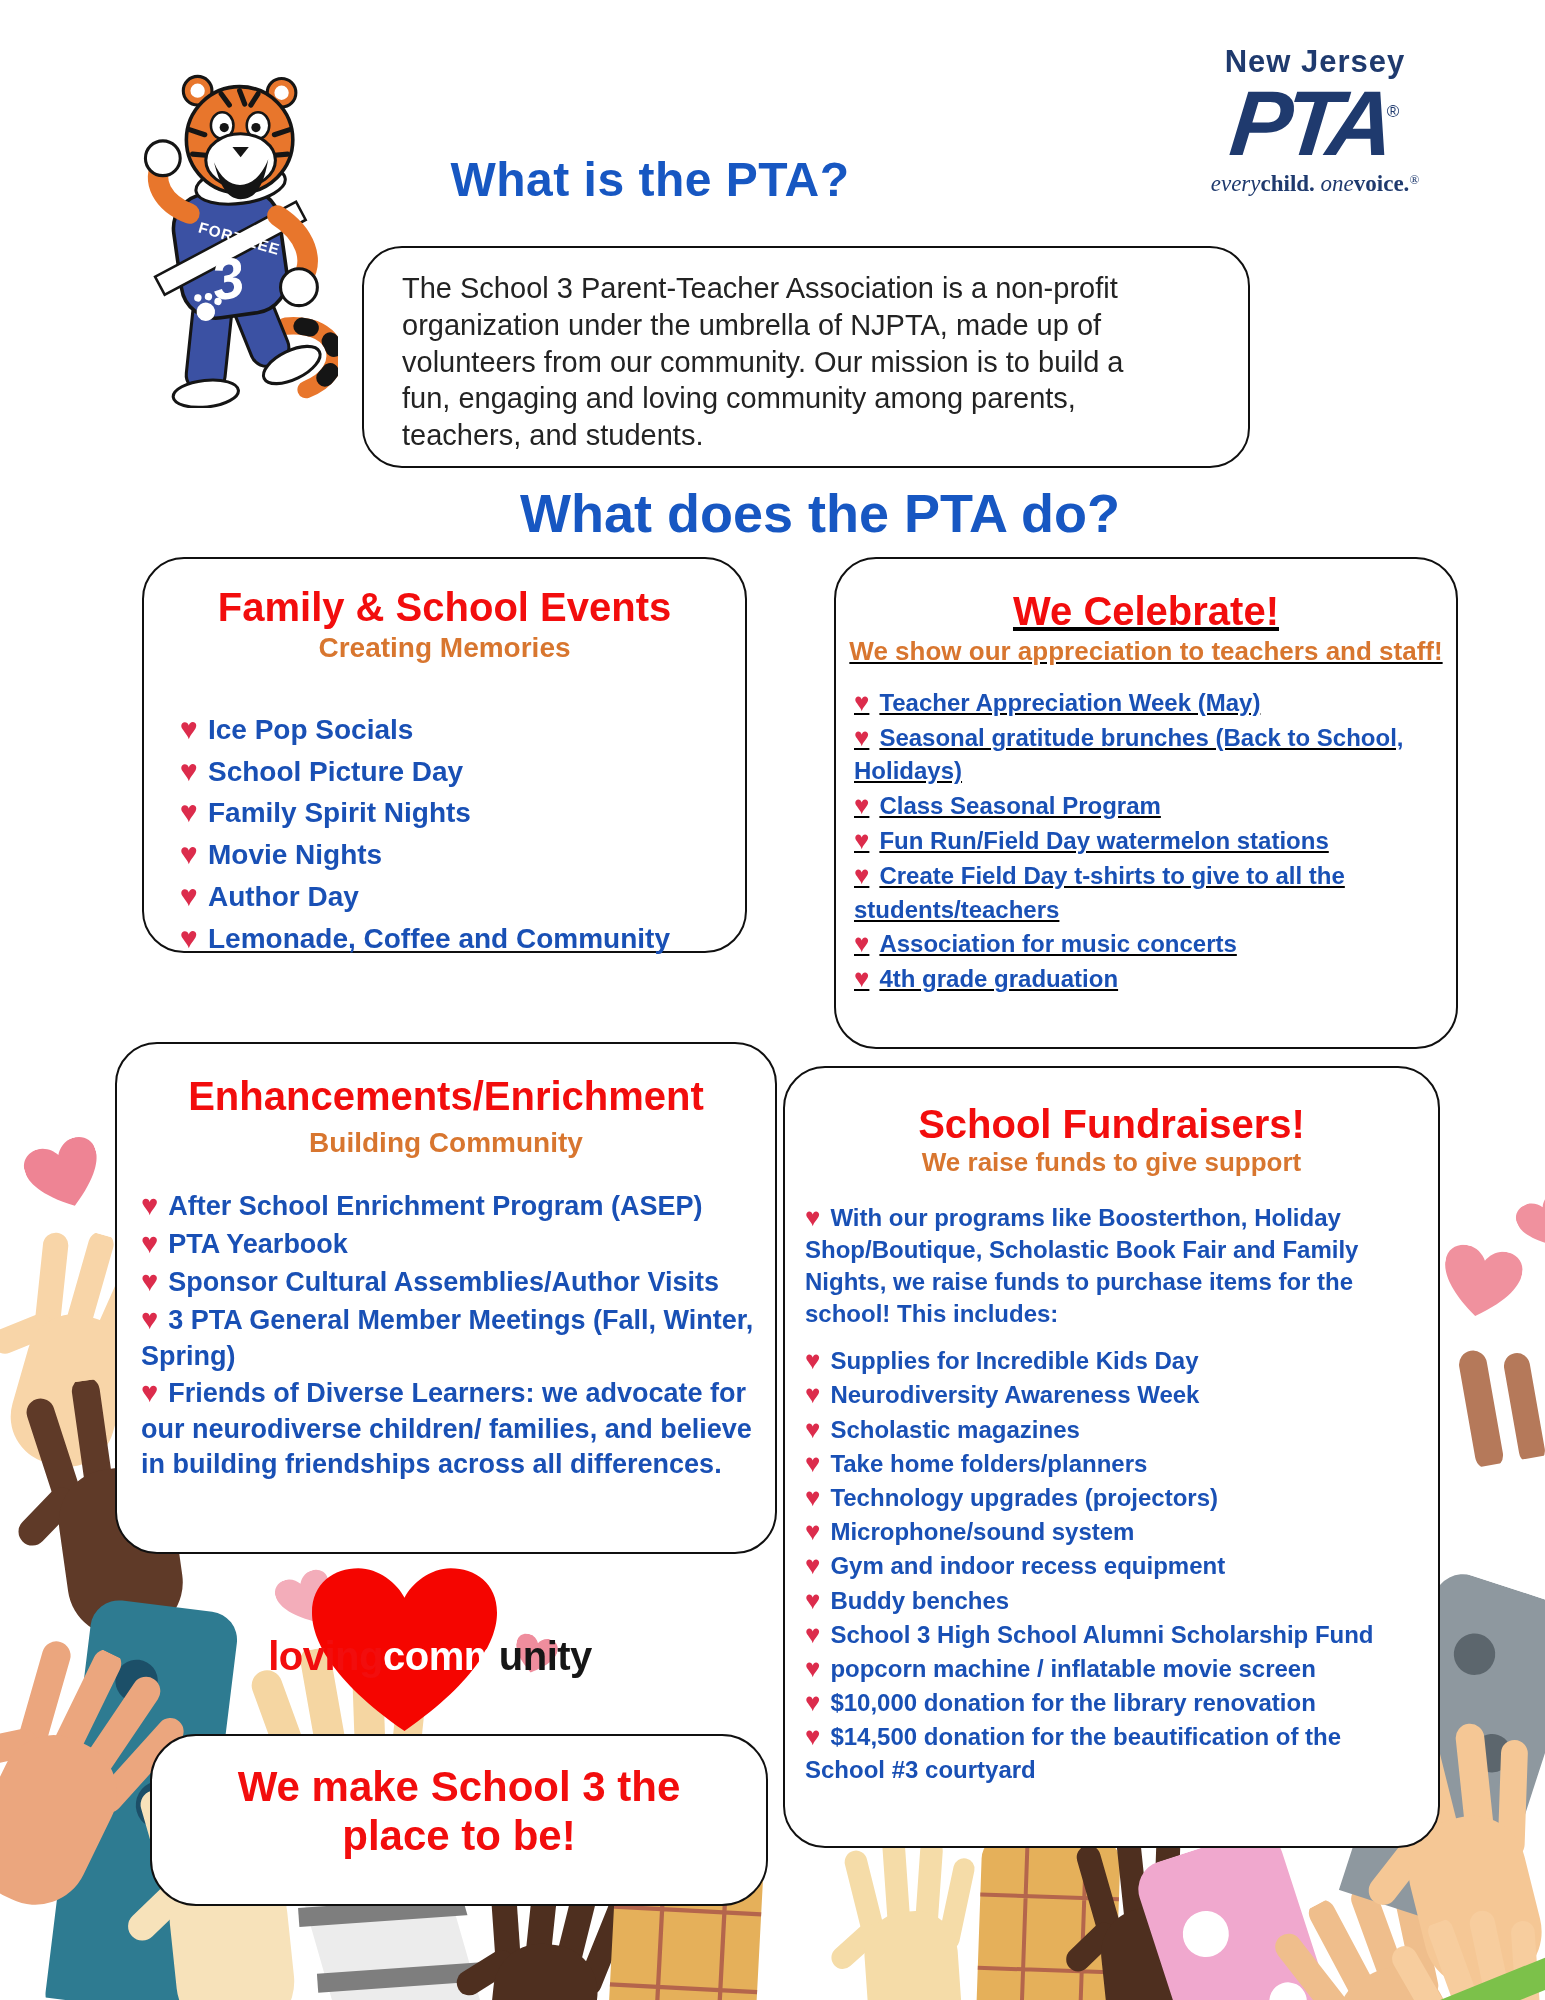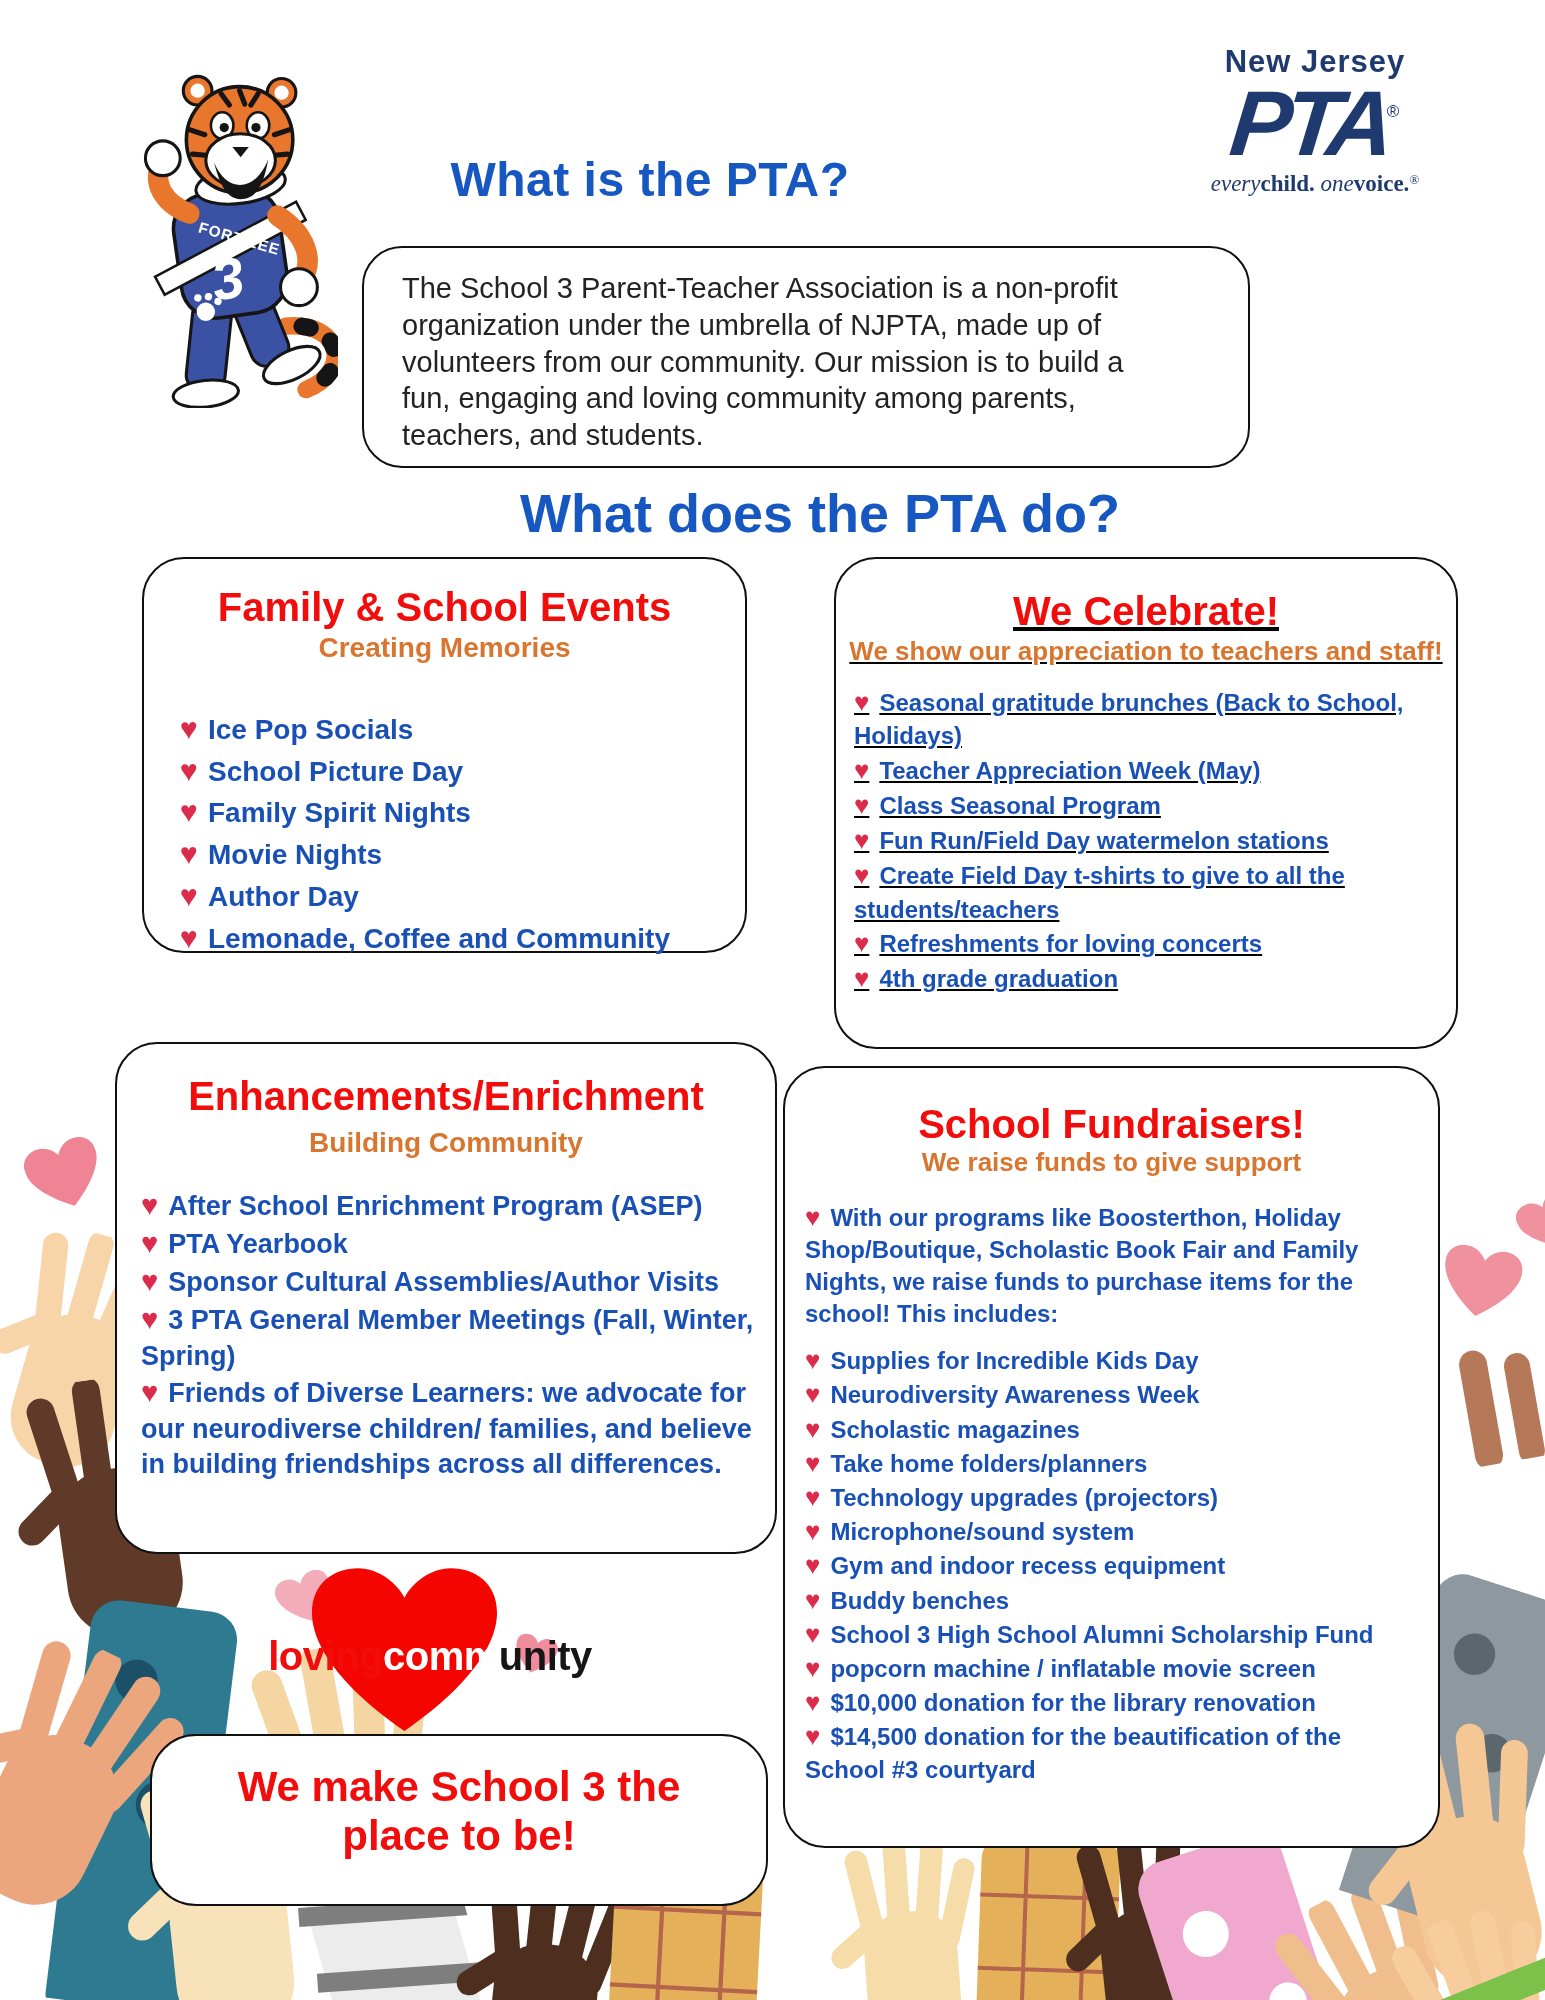--- a/index.html
+++ b/index.html
@@ -236,26 +236,26 @@
       <div class="li"><span class="hb"></span><span>Movie Nights</span></div>
       <div class="li"><span class="hb"></span><span>Author Day</span></div>
       <div class="li"><span class="hb"></span><span>Lemonade, Coffee and Community</span></div>
     </div>
   </div>
 
   <div id="card2" class="card">
     <div class="ct">We Celebrate!</div>
     <div class="cs">We show our appreciation to teachers and staff!</div>
     <div class="list">
+      <div class="li"><span class="hb"></span><span>Teacher Appreciation Week (May)</span></div>
       <div class="li"><span class="hb"></span><span>Seasonal gratitude brunches (Back to School, Holidays)</span></div>
-      <div class="li"><span class="hb"></span><span>Teacher Appreciation Week (May)</span></div>
       <div class="li"><span class="hb"></span><span>Class Seasonal Program</span></div>
       <div class="li"><span class="hb"></span><span>Fun Run/Field Day watermelon stations</span></div>
       <div class="li"><span class="hb"></span><span>Create Field Day t-shirts to give to all the students/teachers</span></div>
-      <div class="li"><span class="hb"></span><span>Refreshments for loving concerts</span></div>
+      <div class="li"><span class="hb"></span><span>Association for music concerts</span></div>
       <div class="li"><span class="hb"></span><span>4th grade graduation</span></div>
     </div>
   </div>
 
   <div id="card3" class="card">
     <div class="ct">Enhancements/Enrichment</div>
     <div class="cs">Building Community</div>
     <div class="list">
       <div class="li"><span class="hb"></span><span>After School Enrichment Program (ASEP)</span></div>
       <div class="li"><span class="hb"></span><span>PTA Yearbook</span></div>

